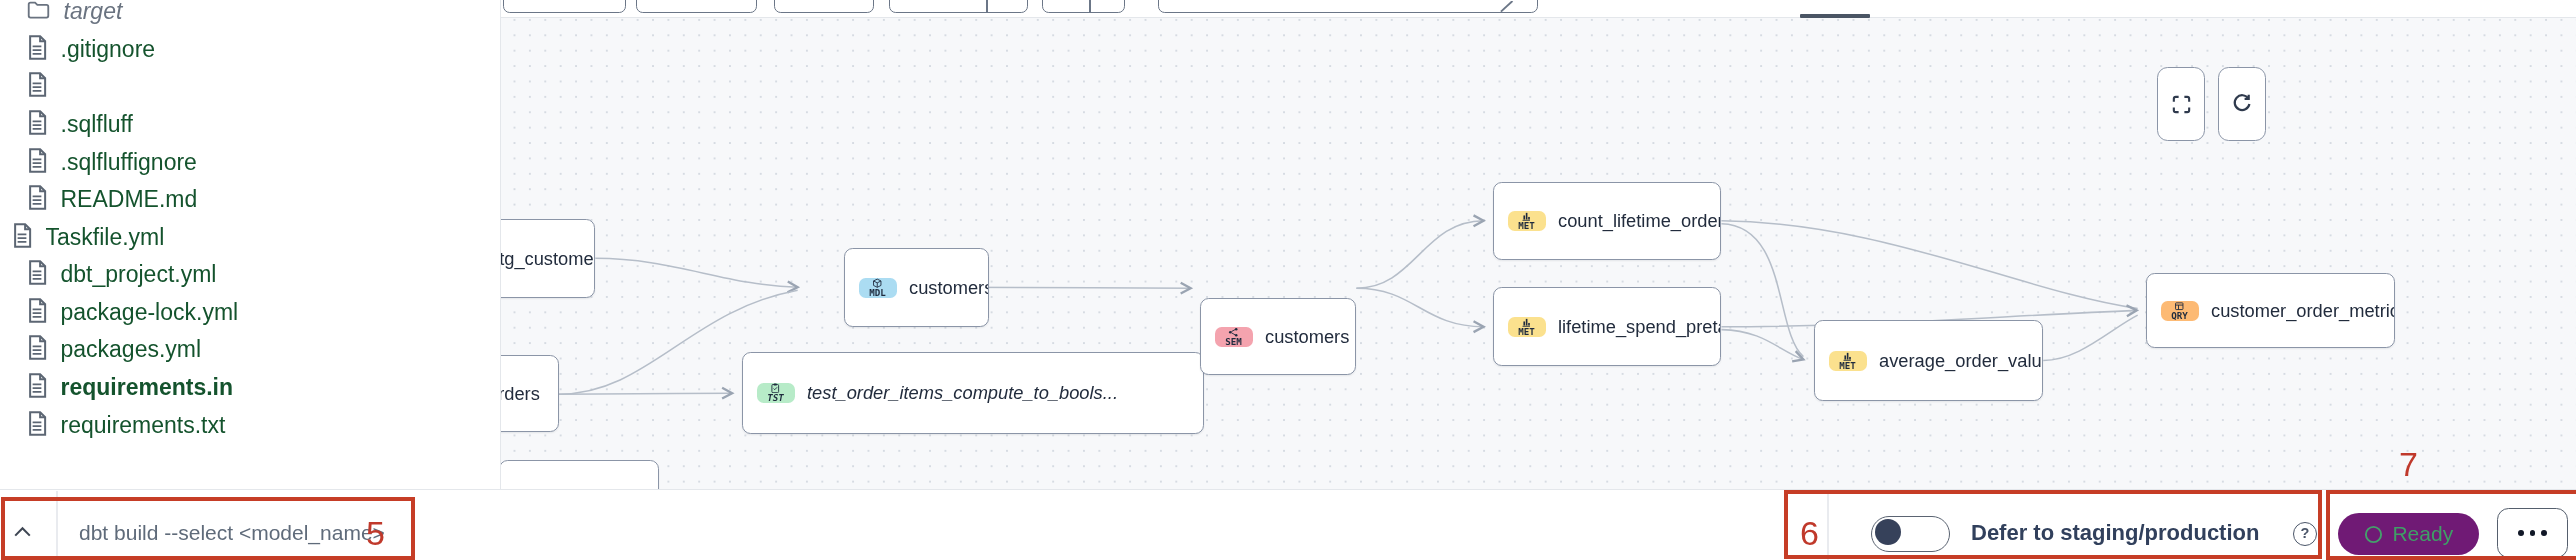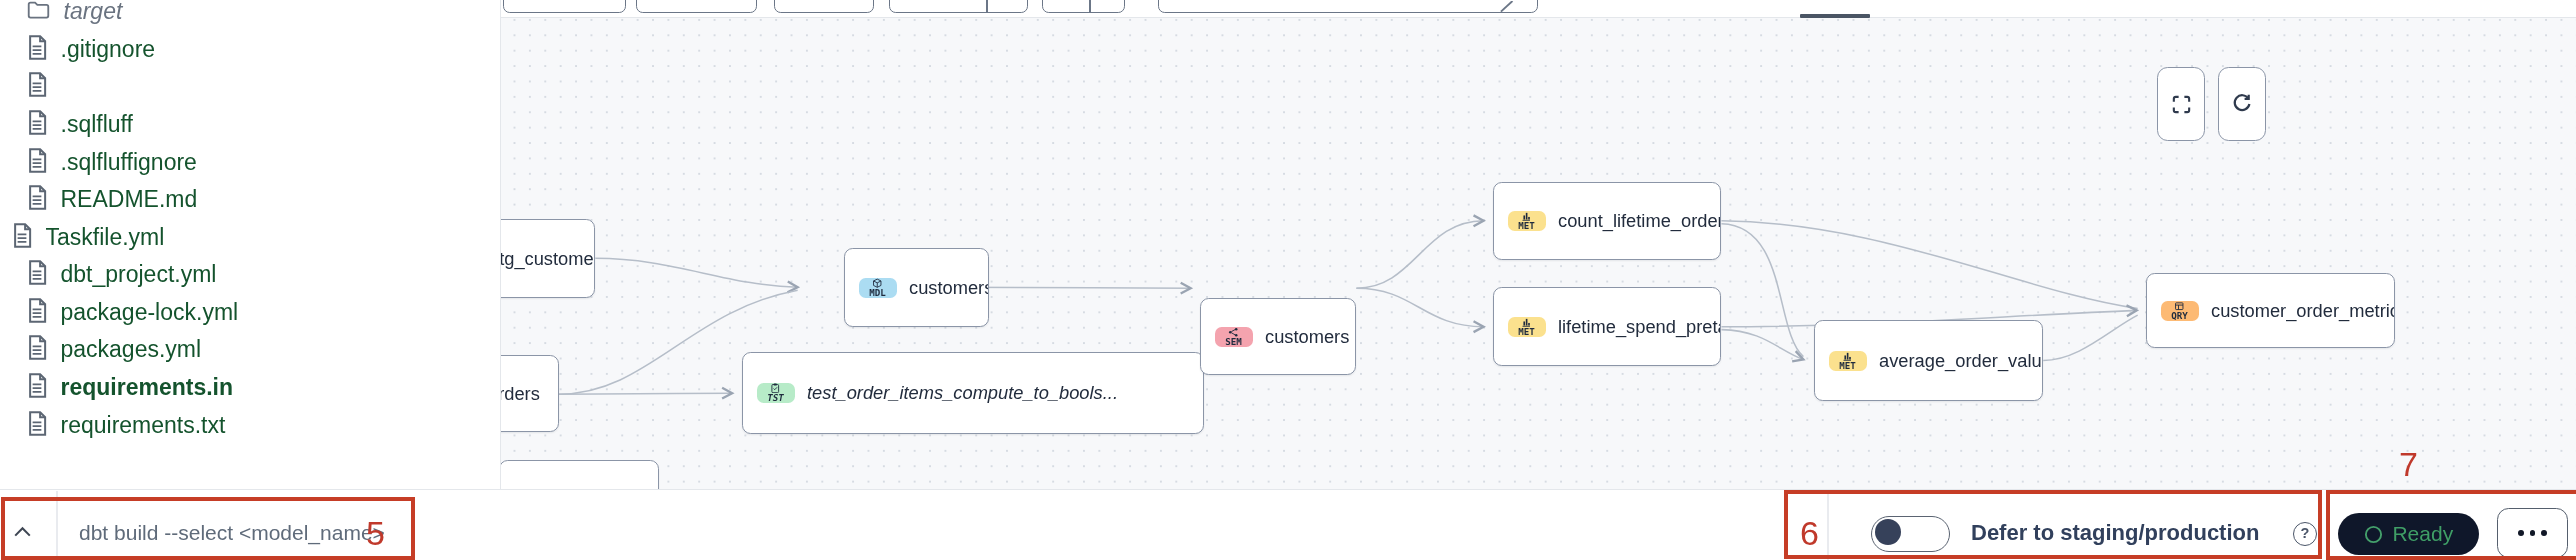--- a/index.html
+++ b/index.html
@@ -65,21 +65,21 @@
   .cmdinput::placeholder { color:#5f6b7a; opacity:1; }
   .toggle { position:absolute; left:1871px; top:516px; width:79px; height:36px; border:1.9px solid #5b6472;
             border-radius:19px; background:#fff; z-index:36; cursor:pointer; }
   .toggle .knob { position:absolute; left:2.9px; top:2.4px; width:26px; height:26px; border-radius:50%;
                   background:#36415a; }
   .deferlbl { position:absolute; left:1971px; top:520px; font-size:22px; font-weight:bold;
               color:#31405c; z-index:36; }
   .helpic { position:absolute; left:2293px; top:522px; width:24px; height:24px; border:1.9px solid #4a5568;
             border-radius:50%; color:#4a5568; font-size:14.5px; font-weight:bold; text-align:center;
             line-height:20px; z-index:36; }
-  .ready { position:absolute; left:2338px; top:513px; width:141px; height:42px; background:#0f172a;
+  .ready { position:absolute; left:2338px; top:513px; width:141px; height:42px; background:#701a75;
            border-radius:21px; display:flex; align-items:center; justify-content:center; gap:9.6px;
            z-index:36; }
   .ready .rtxt { font-size:21px; color:#3f9e66; }
   .morebtn { position:absolute; left:2497px; top:508px; width:71px; height:50px; background:#fff;
              border:1.9px solid #555f6d; border-radius:11.6px; display:flex; align-items:center;
              justify-content:center; gap:5.8px; z-index:36; cursor:pointer; }
   .morebtn i { width:5.8px; height:5.8px; border-radius:50%; background:#111827; }
 
   
   .rbox { position:absolute; border:4.8px solid #c63d26; z-index:60; pointer-events:none; }

